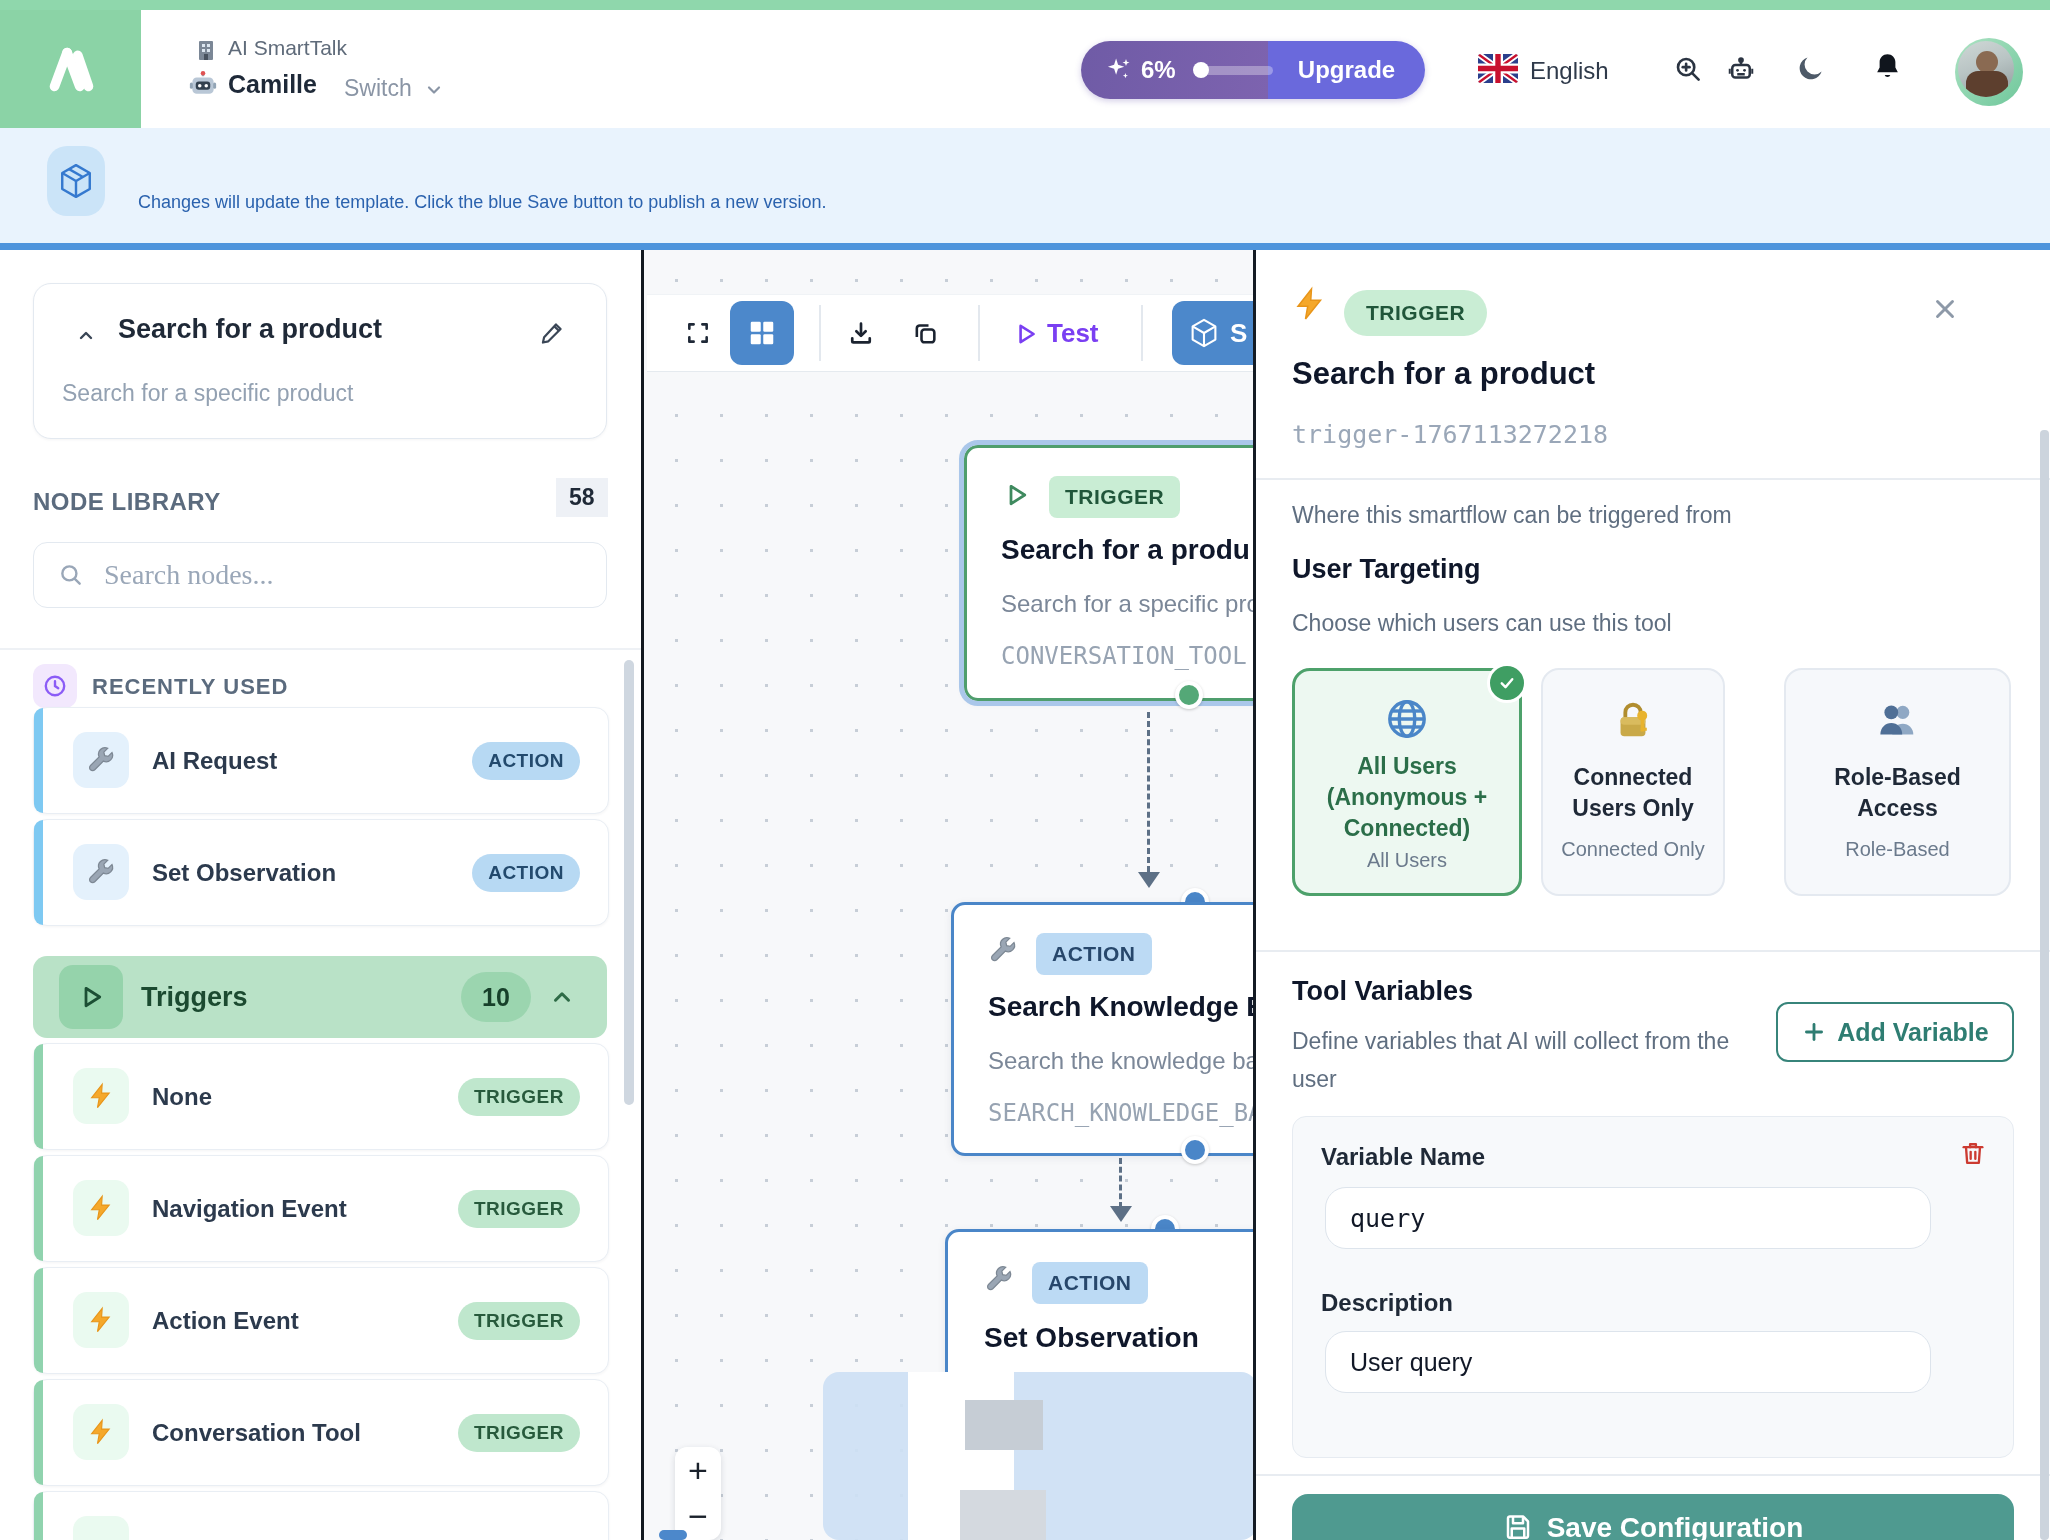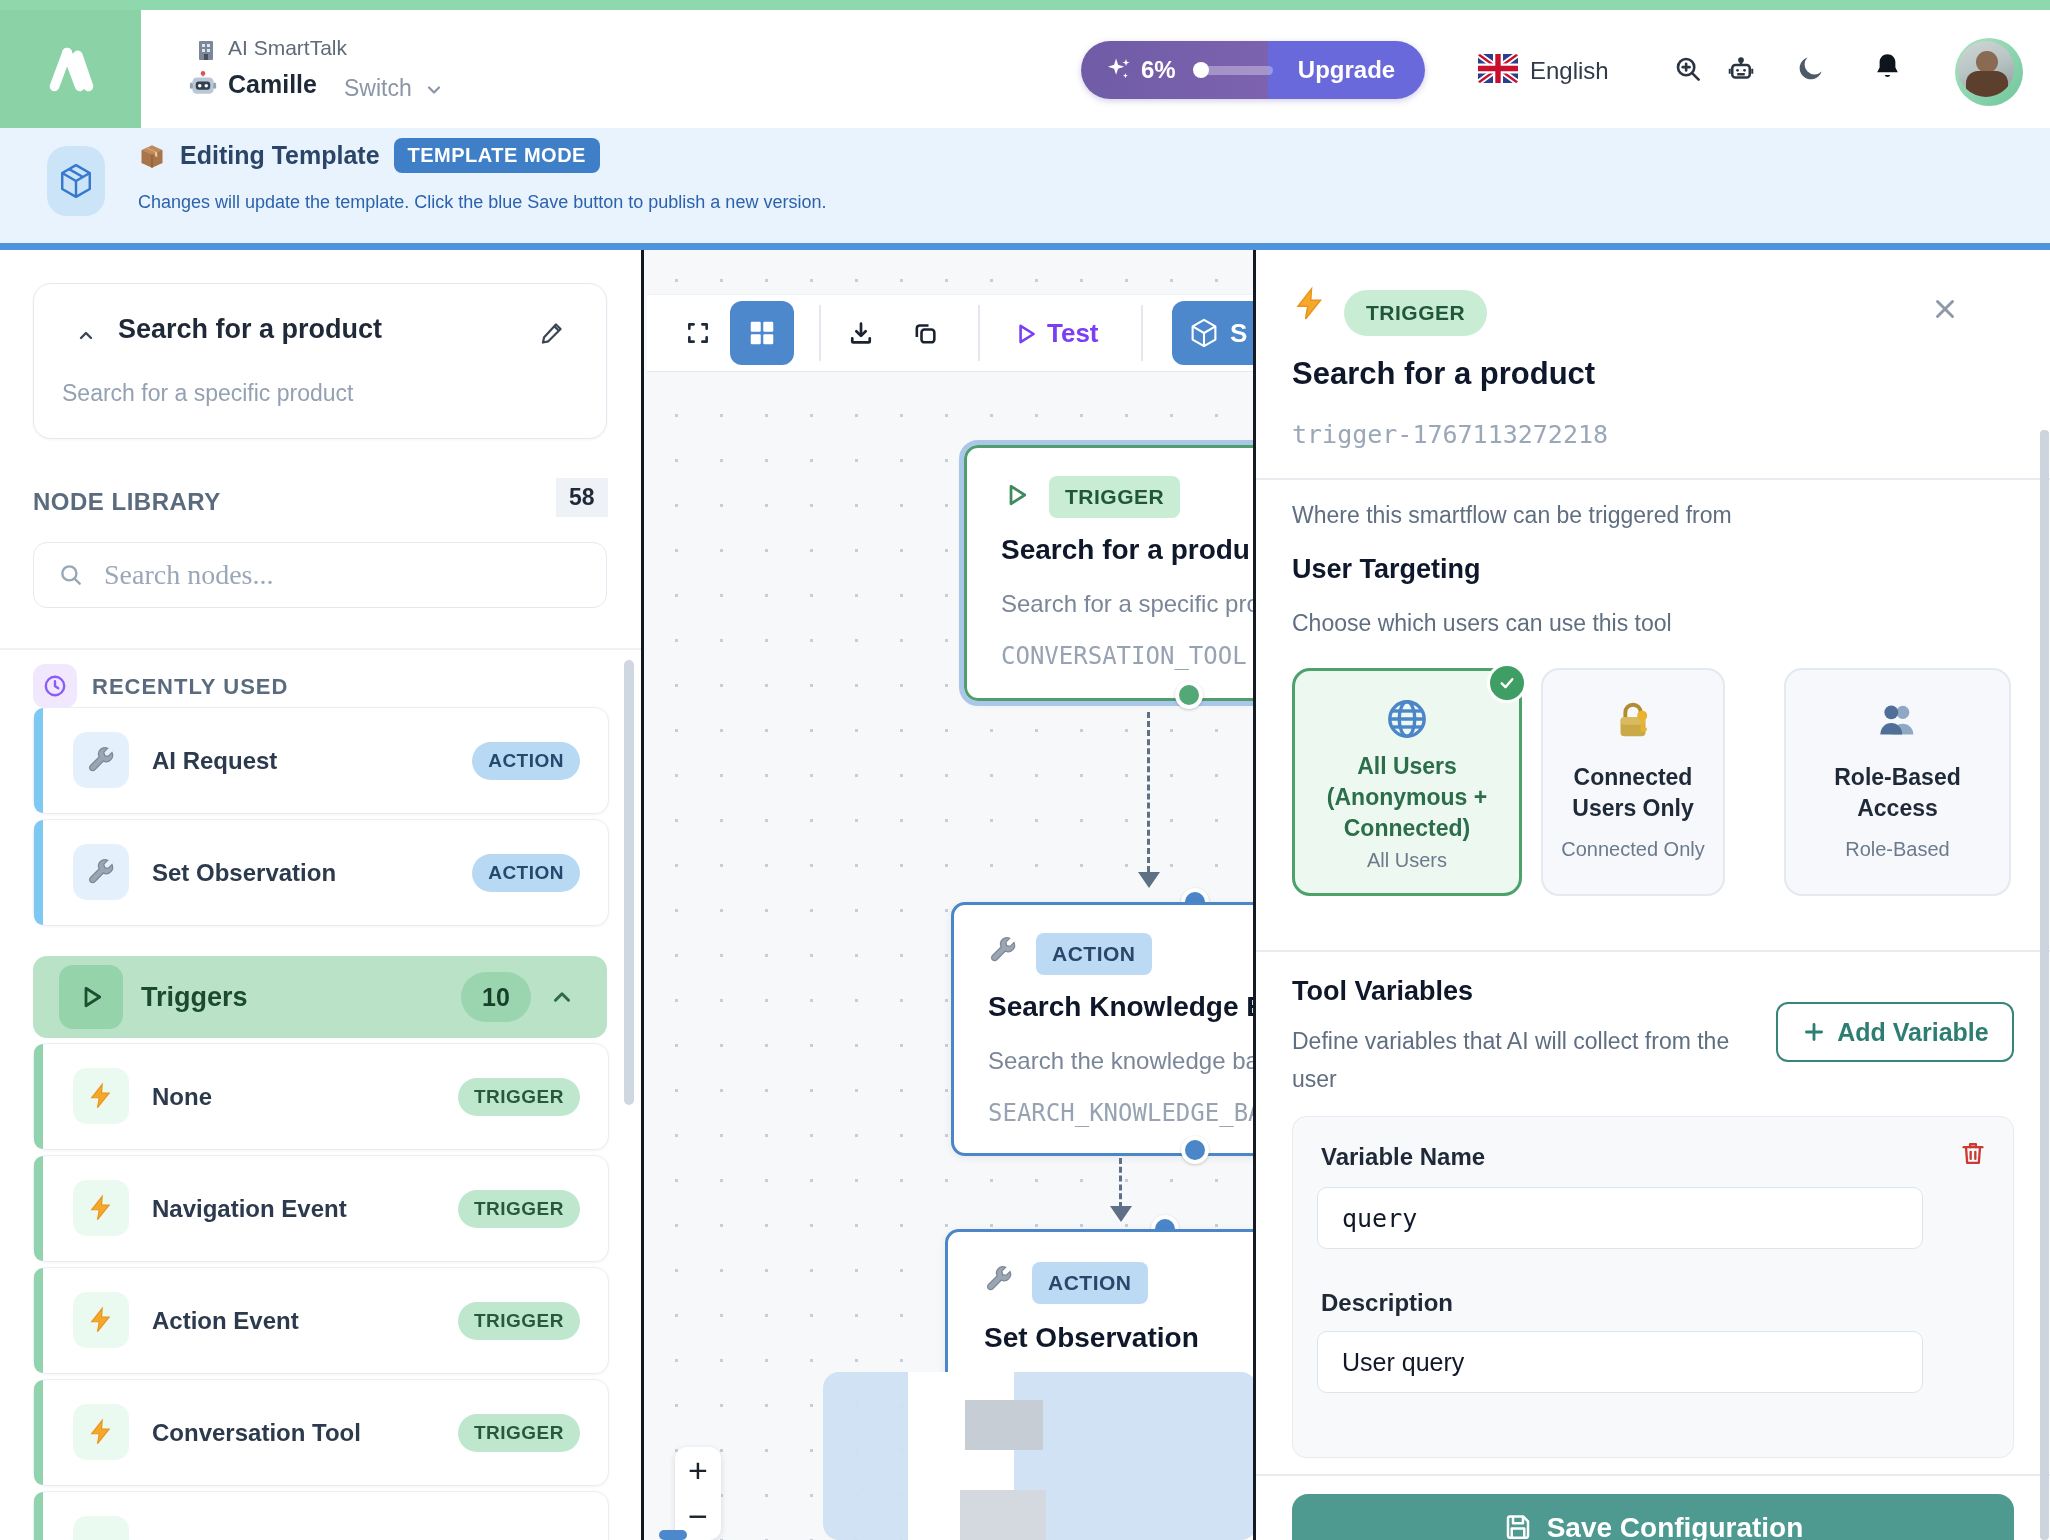--- a/index.html
+++ b/index.html
@@ -110,21 +110,21 @@
   .ucard{position:absolute;top:418px;height:228px;border-radius:18px;box-sizing:border-box;text-align:center;cursor:pointer;}
   .ucard.sel{background:#edf8f1;border:3px solid #4da16b;}
   .ucard.plain{background:#f6f8fb;border:2px solid #e4e9f0;}
   .ucheck{position:absolute;right:-8px;top:-8px;width:34px;height:34px;border-radius:50%;background:#3f9e63;border:3px solid #fff;display:flex;align-items:center;justify-content:center;}
   .uicon{position:absolute;left:50%;transform:translateX(-50%);}
   .ut{position:absolute;left:8px;right:8px;font-size:23px;font-weight:bold;line-height:31px;}
   .us{position:absolute;left:8px;right:8px;font-size:20px;color:#6b7a8c;}
   .addbtn{position:absolute;left:520px;top:752px;width:238px;height:60px;border-radius:12px;border:2.5px solid #37847a;background:#fff;color:#2e7d72;display:flex;align-items:center;justify-content:center;gap:10px;font-size:25px;font-weight:bold;box-sizing:border-box;cursor:pointer;}
   .varcard{position:absolute;left:36px;top:866px;width:722px;height:342px;border-radius:14px;background:#f7f9fb;border:1.5px solid #e6ebf1;box-sizing:border-box;}
   .vlabel{position:absolute;left:28px;font-size:24px;font-weight:600;color:#1f2937;}
-  .vinput{position:absolute;left:24px;width:606px;height:62px;background:#fff;border:1.5px solid #dde4ec;border-radius:10px;box-sizing:border-box;padding:0 24px;font-size:25px;color:#111827;outline:none;}
+  .vinput{position:absolute;left:32px;width:606px;height:62px;background:#fff;border:1.5px solid #dde4ec;border-radius:21px;box-sizing:border-box;padding:0 24px;font-size:25px;color:#111827;outline:none;}
   .savecfg{position:absolute;left:36px;top:1244px;width:722px;height:92px;border-radius:16px;background:#4f9a90;color:#fff;display:flex;align-items:flex-start;justify-content:center;gap:14px;padding-top:18px;box-sizing:border-box;font-size:28px;font-weight:bold;cursor:pointer;}
   .p-scroll{position:absolute;left:784px;top:180px;width:9px;height:1110px;border-radius:4px;background:#ccd4dd;}
 </style>
 </head>
 <body>
 
 <div class="screen">
 
   <div class="abs top-strip"></div>
   <div class="abs logo-block">
@@ -240,32 +240,20 @@
   </div>
 
   <div class="abs banner">
     <div class="banner-icon">
       <svg width="34" height="36" viewBox="0 0 32 34" fill="none" stroke="#3579cf" stroke-width="2.3" stroke-linejoin="round">
           <path d="M16 2 29 9.5v15L16 32 3 24.5v-15Z"></path>
           <path d="M3 9.5 16 17l13-7.5"></path>
           <path d="M16 17v15"></path>
           <path d="M9.5 5.8 22.5 13.2"></path>
         </svg>
-    </div>
-    <div class="banner-row">
-      <span>
-        <svg width="28" height="28" viewBox="0 0 24 24">
-            <path d="M3 7 12 3l9 4v11l-9 4-9-4Z" fill="#a9744a"></path>
-            <path d="M3 7l9 4 9-4-9-4Z" fill="#c08a5c"></path>
-            <path d="M12 11v11" stroke="#8a5a38" stroke-width="1"></path>
-            <path d="M7.5 5 16.5 9v4l-2-1v-3.4L5.5 4.6Z" fill="#e6c79a"></path>
-          </svg>
-      </span>
-      <span class="banner-title">Editing Template</span>
-      <span class="mode-badge">TEMPLATE MODE</span>
     </div>
     <div class="banner-msg">Changes will update the template. Click the blue Save button to publish a new version.</div>
   </div>
 
   <div class="abs sidebar">
     <div class="flow-card">
       <span style="position:absolute;left:40px;top:40px;">
         <svg width="24" height="24" viewBox="0 0 24 24" fill="none" stroke="#3a4656" stroke-width="2.4" stroke-linecap="round" stroke-linejoin="round">
             <polyline points="7,14 12,9 17,14"></polyline>
           </svg>

